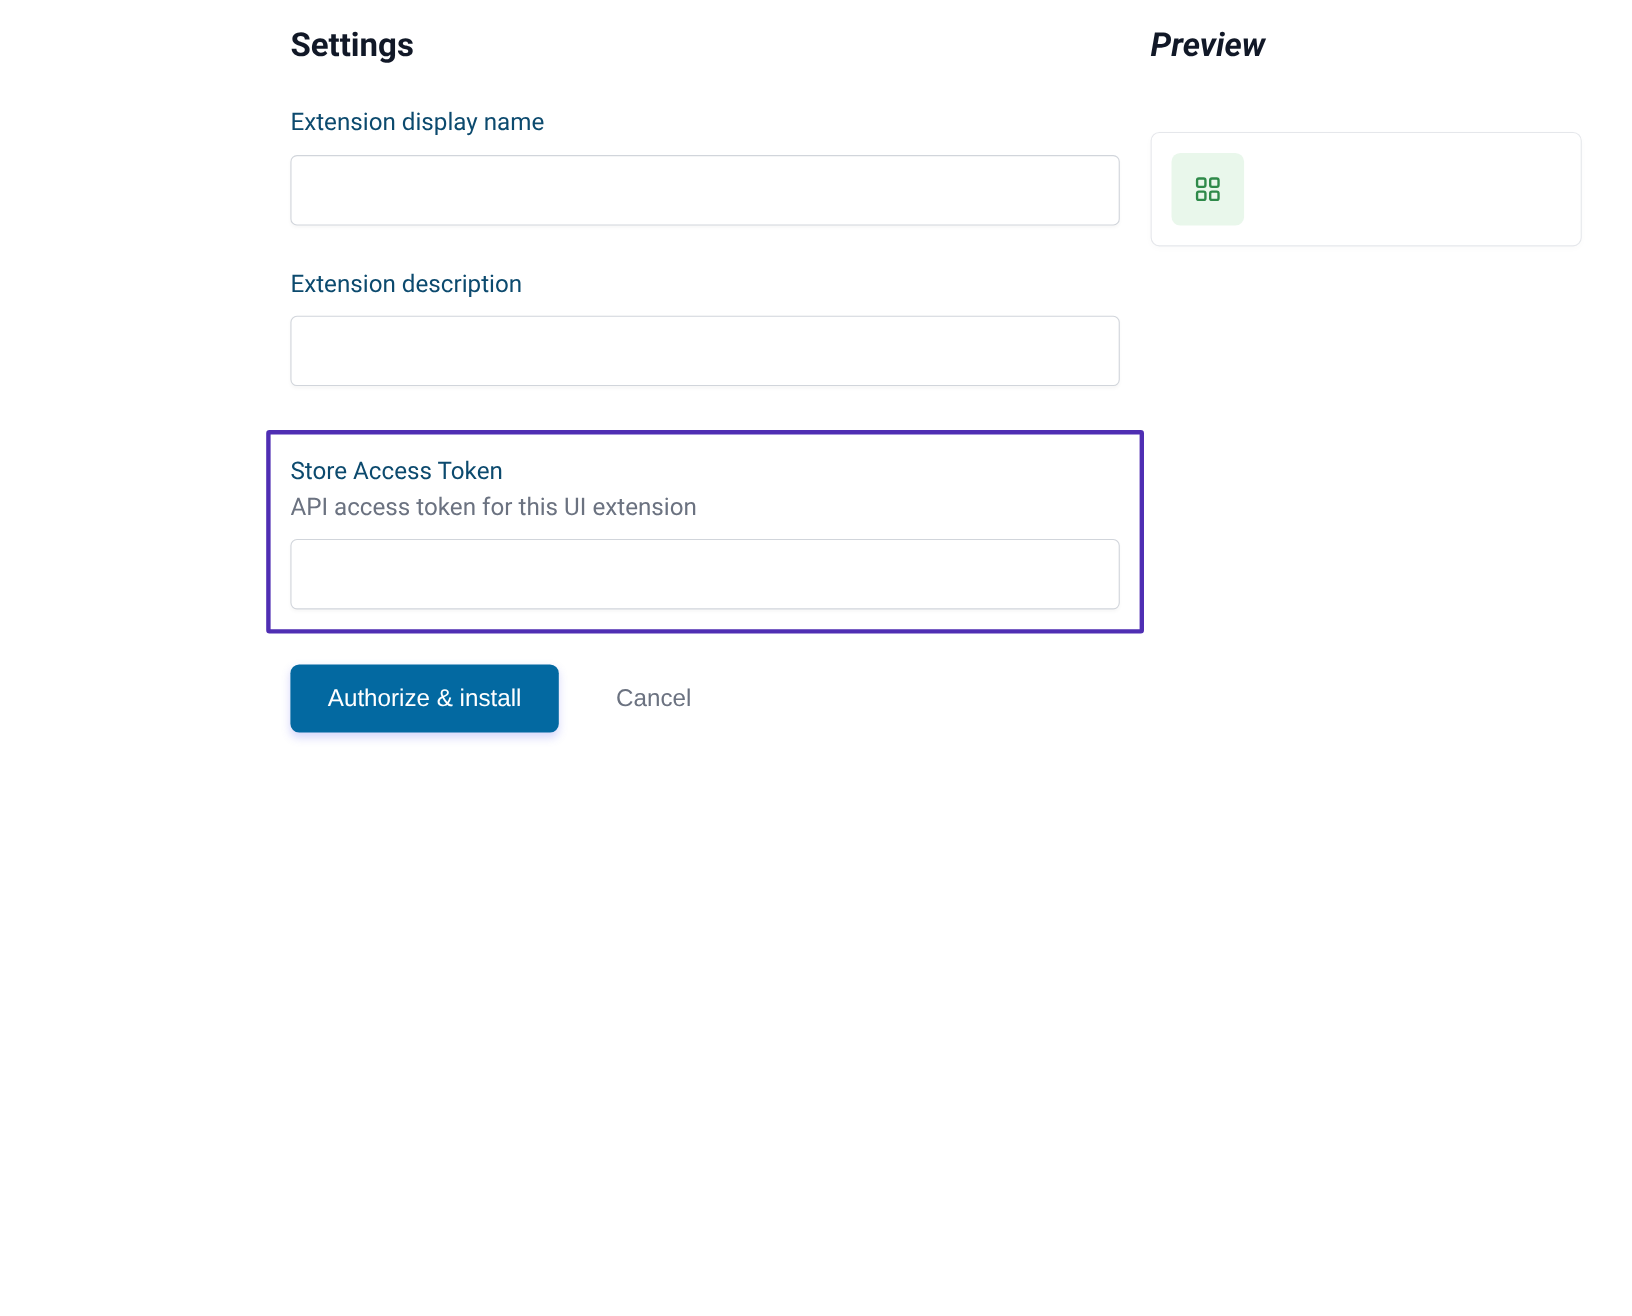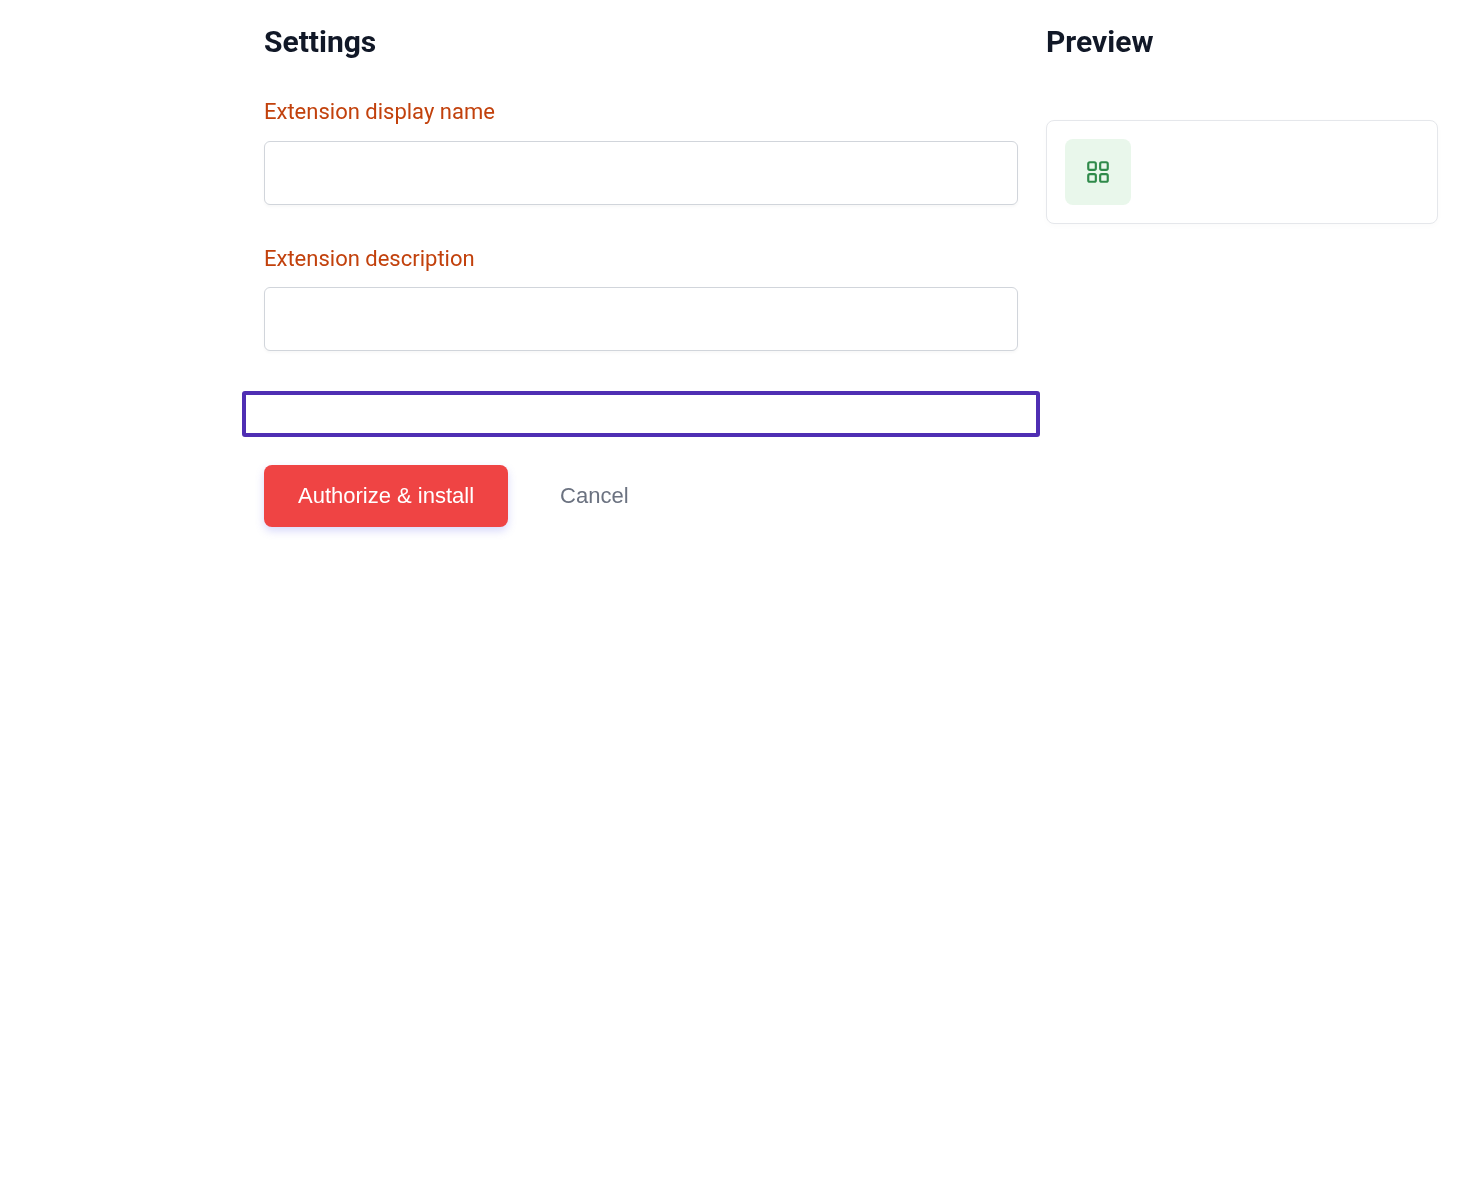--- a/index.html
+++ b/index.html
@@ -17,34 +17,35 @@
     .layout {
       display: flex;
       gap: 28px;
       justify-content: flex-end;
     }
     .settings-col {
       width: 754px;
     }
     .preview-col {
       width: 392px;
+      font-style: italic;
     }
     h1 {
       font-size: 30px;
       font-weight: 700;
       color: #111827;
       margin-bottom: 38px;
       line-height: 1.2;
     }
     .field {
       margin-bottom: 40px;
     }
     .field-label {
       font-size: 22px;
-      color: #c2410c;
+      color: #0c4a6e;
       margin-bottom: 14px;
       line-height: 1.3;
     }
     .field-help {
       font-size: 22px;
       color: #6b7280;
       margin-top: 4px;
       margin-bottom: 14px;
       line-height: 1.3;
     }
@@ -76,21 +77,21 @@
     .label-with-help .field-label {
       margin-bottom: 2px;
     }
     .actions {
       display: flex;
       align-items: center;
       gap: 52px;
       margin-top: 6px;
     }
     .btn-primary {
-      background: #ef4444;
+      background: #0369a1;
       color: #ffffff;
       border: none;
       border-radius: 8px;
       font-size: 22px;
       font-weight: 500;
       padding: 18px 34px;
       cursor: pointer;
       box-shadow: 0 4px 8px rgba(99,102,241,0.25);
     }
     .btn-cancel {
@@ -140,20 +141,25 @@
     </div>
 
 
     <div class="field">
       <div class="field-label">Extension description</div>
       <input class="input" type="text" value="" style="">
     </div>
 
     <div class="highlight-box">
 
+      <div class="field label-with-help">
+        <div class="field-label">Store Access Token</div>
+        <div class="field-help">API access token for this UI extension</div>
+        <input class="input" type="text" value="" style="">
+      </div>
     </div>
 
     <div class="actions">
       <button class="btn-primary">Authorize &amp; install</button>
       <button class="btn-cancel">Cancel</button>
     </div>
   </div>
 
   <div class="preview-col">
     <h1>Preview</h1>

